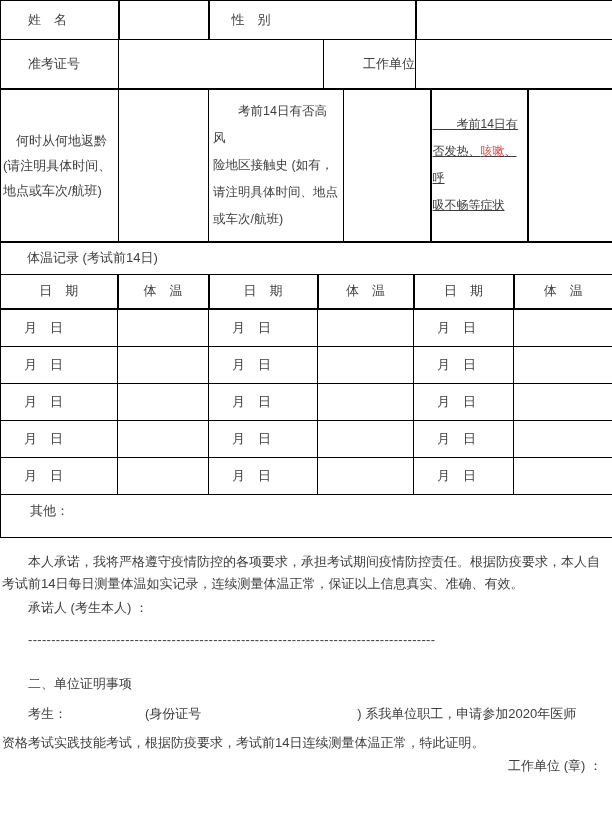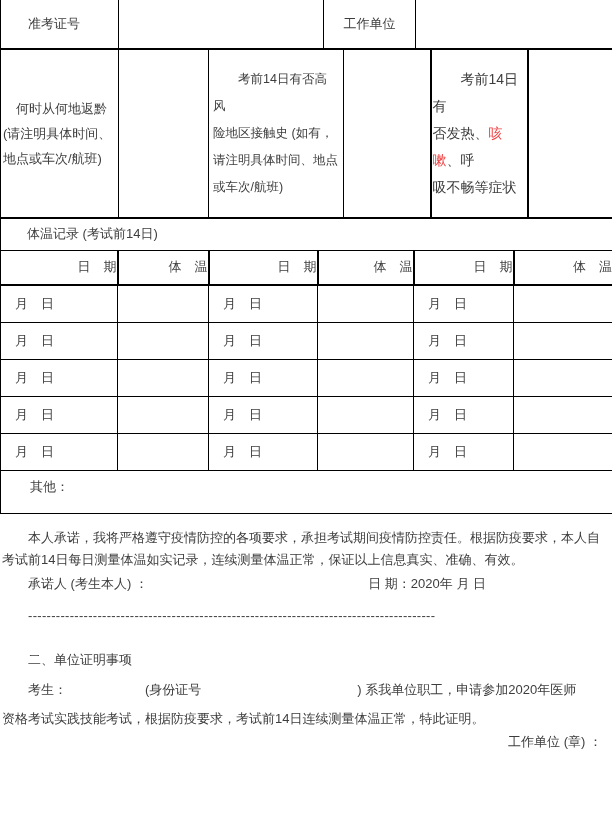--- a/index.html
+++ b/index.html
@@ -12,31 +12,31 @@
   table.first{margin-top:0;}
   td,th{
     border:1px solid #000;font-weight:normal;color:#3d3d3d;
     box-sizing:border-box;overflow:hidden;font-size:13px;padding:0;
     vertical-align:middle;text-align:left;
   }
   .h39{height:39px}.h37{height:37px}.h38{height:49px}.h111{height:111px}
   .h32{height:32px}.h35{height:35px}.h43{height:43px}
   .pl27{padding-left:27px}
   .pl22{padding-left:22px}
-  .ctr{text-align:center}
+  .ctr{text-align:right}
   .b2l{border-left-width:2px}.b2r{border-right-width:2px}
   .b2t{border-top-width:2px}.b2b{border-bottom-width:2px}
   .pre{white-space:pre-line}
   .cell-return{line-height:25px;padding:0 2px;}
-  .cell-risk{line-height:27px;padding:16px 4px;font-size:12.5px;}
-  .cell-symptom{line-height:27px;padding:0 1px;font-size:14px;}
-  th.hd{border-width:1px 2px 2px 2px;text-align:right;}
+  .cell-risk{line-height:27px;padding:8px 4px;font-size:12.5px;}
+  .cell-symptom{line-height:27px;padding:0 1px;font-size:12px;text-decoration:underline;}
+  th.hd{border-width:1px 2px 2px 2px;text-align:center;}
   th.hd.first{border-left-width:1px}
   th.hd.last{border-right-width:1px}
-  .td-date{padding-left:14px}
+  .td-date{padding-left:23px}
   .section-cell{padding-left:26px}
   .other-cell{padding:7px 0 0 29px;vertical-align:top;}
   .p1{margin:13px 4px 4px 2px;text-indent:2em;line-height:22px;}
   .sign-row{display:flex;margin:0 0 0 2px;align-items:baseline;}
   .signer{padding-left:26px;}
   .sign-date{margin-left:auto;margin-right:126px;}
   .divider{margin:13px 0 0 28px;line-height:20px;letter-spacing:0.3px;white-space:nowrap;overflow:hidden;}
   .h2x{margin:25px 0 0 2px;text-indent:2em;}
   .p2{margin:6px 2px 0 2px;text-indent:2em;line-height:29px;white-space:pre-line;}
   .stamp{margin-top:0;text-align:right;padding-right:10px;}
@@ -45,20 +45,26 @@
 <body>
 
 <table class="first">
   <colgroup>
       <col style="width:118px">
       <col style="width:90px">
       <col style="width:207px">
       <col style="width:197px">
     </colgroup>
   <tbody>
+      <tr class="h39">
+    <td class="pl27">姓　名</td>
+    <td class="b2l b2r"></td>
+    <td class="pl22 b2r">性　别</td>
+    <td></td>
+  </tr>
 </tbody>
   </table>
 
 <table>
   <colgroup>
       <col style="width:118px">
       <col style="width:205px">
       <col style="width:92px">
       <col style="width:197px">
     </colgroup>
@@ -176,21 +182,20 @@
     <tr class="h43">
       <td colspan="6" class="other-cell"><span>其他：</span></td>
     </tr>
   </tbody>
 </table>
 
 <div class="p1">本人承诺，我将严格遵守疫情防控的各项要求，承担考试期间疫情防控责任。根据防疫要求，本人自考试前14日每日测量体温如实记录，连续测量体温正常，保证以上信息真实、准确、有效。</div>
 
 <div class="sign-row">
   <span class="signer">承诺人 (考生本人) ：</span>
-  <span class="sign-date">日 期：2020年  月  日</span>
 </div>
 
 <div class="divider">----------------------------------------------------------------------------------------</div>
 
 <div class="h2x">二、单位证明事项</div>
 
 <div class="p2">考生：　　　　　　(身份证号　　　　　　　　　　　　) 系我单位职工，申请参加2020年医师
 资格考试实践技能考试，根据防疫要求，考试前14日连续测量体温正常，特此证明。</div>
 
 <div class="stamp">工作单位 (章) ：</div>

